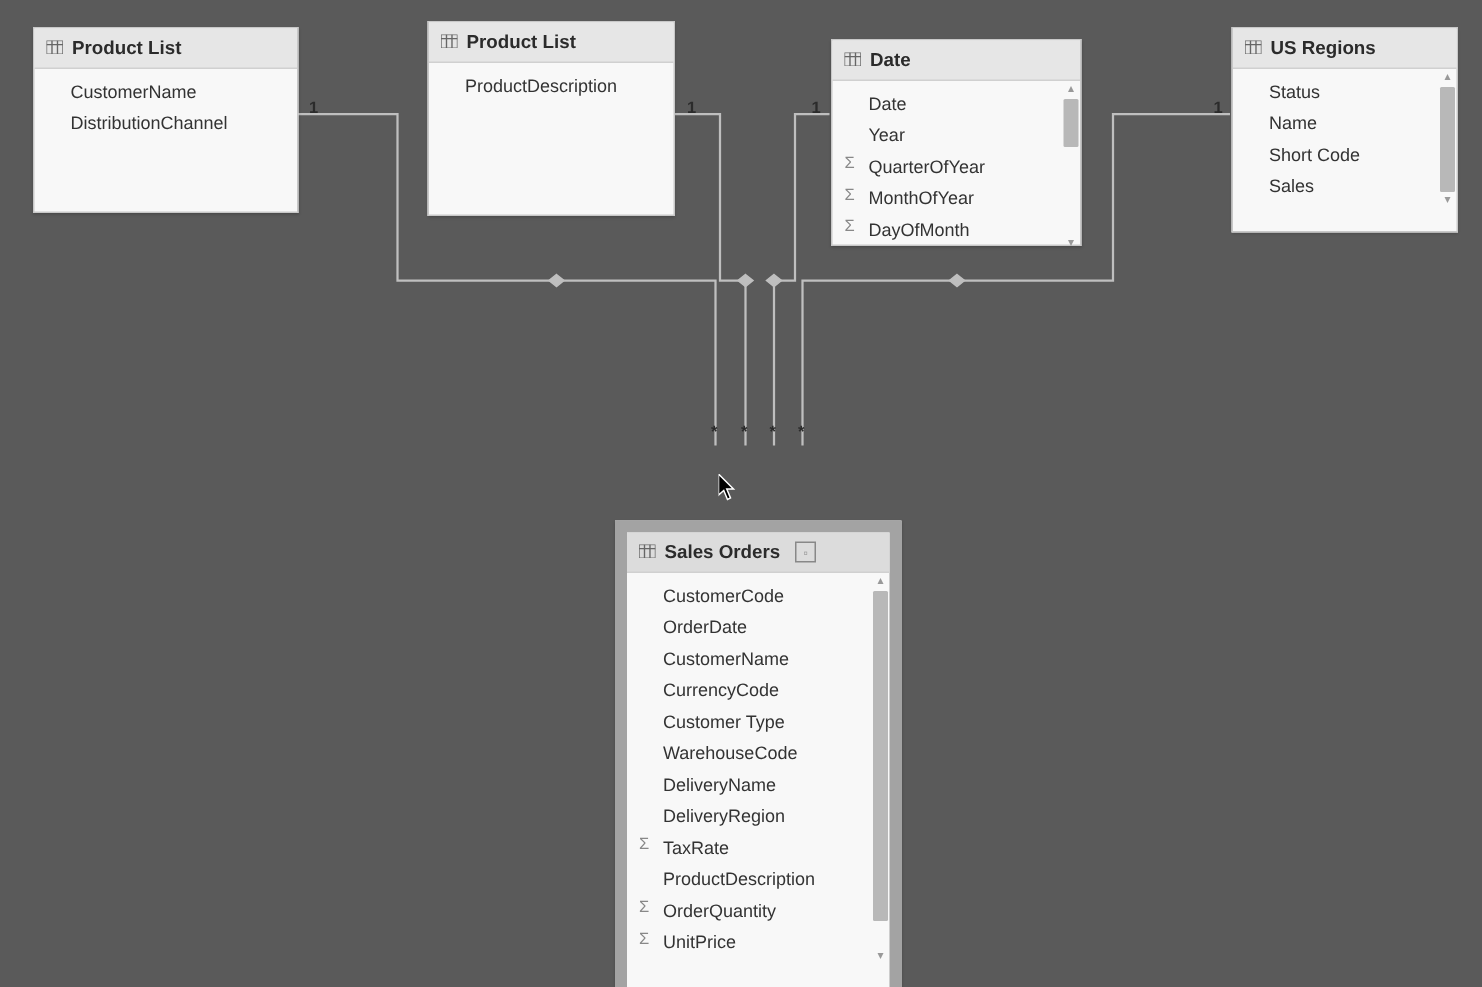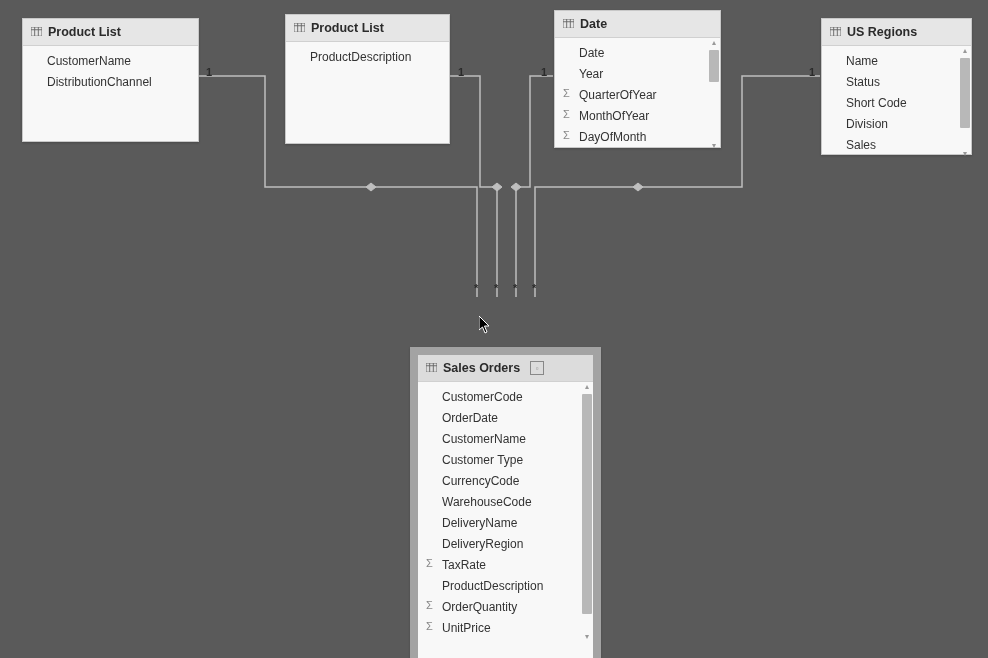--- a/index.html
+++ b/index.html
@@ -89,21 +89,21 @@
     </span>
     <span class="title">Product List</span>
   </div>
   <div class="tbody">
     <div class="row">
           <span>ProductDescription</span>
         </div>
   </div>
 </div>
 
-<div class="table" style="left:554px;top:10px;width:165px;height:136px">
+<div class="table" style="left:554px;top:26px;width:165px;height:136px">
   <div class="thead">
     <span class="tbl-icon">
       <svg viewBox="0 0 12 10">
             <rect x="0" y="0" width="12" height="10" fill="none" stroke="#666"></rect>
             <line x1="0" y1="3" x2="12" y2="3" stroke="#666"></line>
             <line x1="4" y1="0" x2="4" y2="10" stroke="#666"></line>
             <line x1="8" y1="0" x2="8" y2="10" stroke="#666"></line>
           </svg>
     </span>
     <span class="title">Date</span>
@@ -142,30 +142,27 @@
             <rect x="0" y="0" width="12" height="10" fill="none" stroke="#666"></rect>
             <line x1="0" y1="3" x2="12" y2="3" stroke="#666"></line>
             <line x1="4" y1="0" x2="4" y2="10" stroke="#666"></line>
             <line x1="8" y1="0" x2="8" y2="10" stroke="#666"></line>
           </svg>
     </span>
     <span class="title">US Regions</span>
   </div>
   <div class="tbody">
     <div class="row">
+          <span>Status</span>
+        </div>
+    <div class="row">
           <span>Name</span>
         </div>
     <div class="row">
-          <span>Status</span>
-        </div>
-    <div class="row">
           <span>Short Code</span>
-        </div>
-    <div class="row">
-          <span>Division</span>
         </div>
     <div class="row">
           <span>Sales</span>
         </div>
     <div class="scrollbar">
       <span class="arrow" style="top:0">▴</span>
       <div class="thumb" style="top:10px;height:70px"></div>
       <span class="arrow" style="bottom:0">▾</span>
     </div>
   </div>
@@ -188,24 +185,24 @@
     <div class="row">
           <span>CustomerCode</span>
         </div>
     <div class="row">
           <span>OrderDate</span>
         </div>
     <div class="row">
           <span>CustomerName</span>
         </div>
     <div class="row">
+          <span>CurrencyCode</span>
+        </div>
+    <div class="row">
           <span>Customer Type</span>
-        </div>
-    <div class="row">
-          <span>CurrencyCode</span>
         </div>
     <div class="row">
           <span>WarehouseCode</span>
         </div>
     <div class="row">
           <span>DeliveryName</span>
         </div>
     <div class="row">
           <span>DeliveryRegion</span>
         </div>

